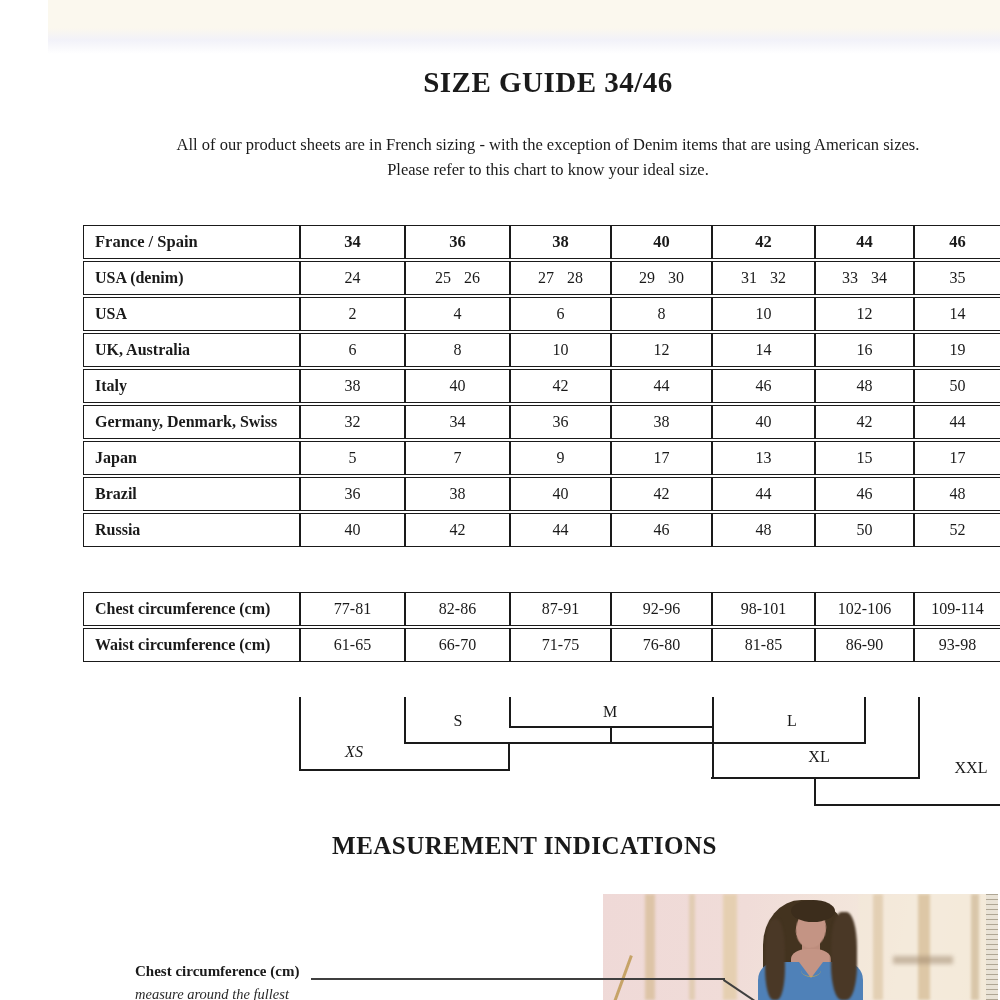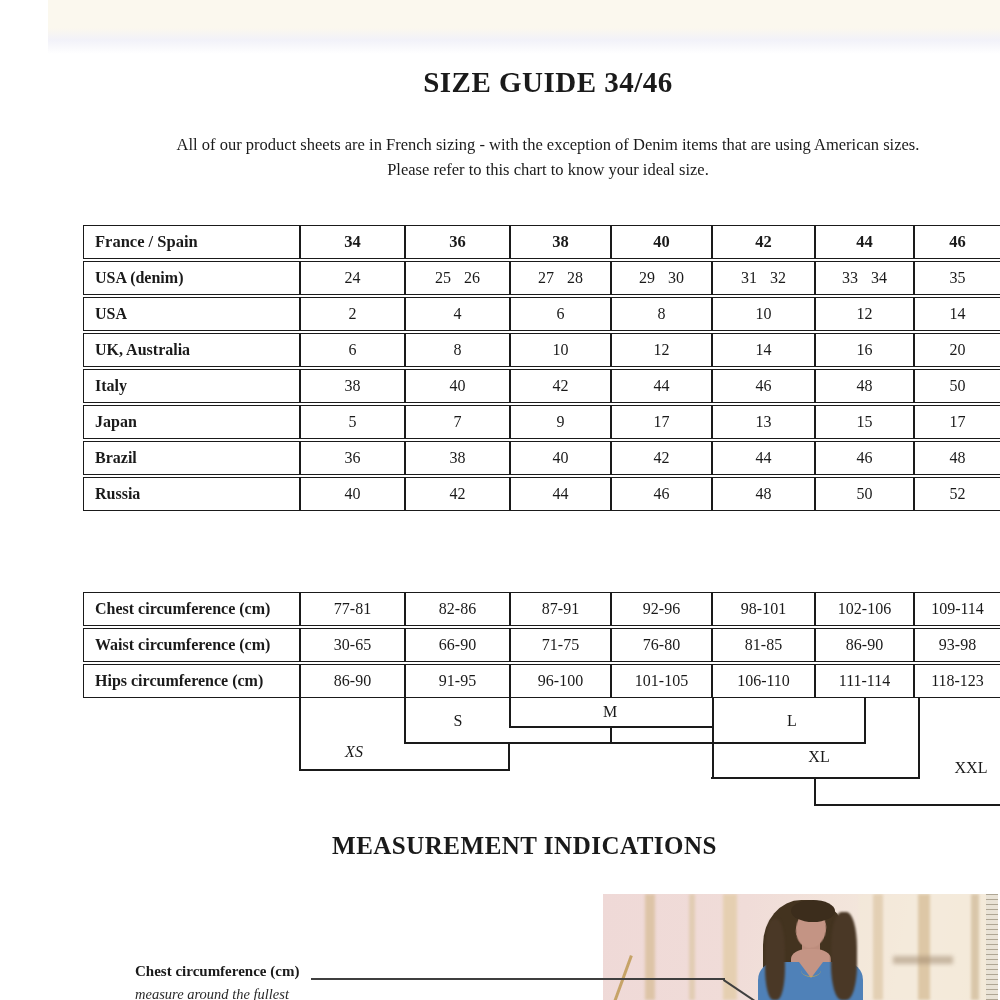--- a/index.html
+++ b/index.html
@@ -125,31 +125,41 @@
           <td>14</td>
         </tr>
         <tr>
           <th scope="row">UK, Australia</th>
           <td>6</td>
           <td>8</td>
           <td>10</td>
           <td>12</td>
           <td>14</td>
           <td>16</td>
-          <td>20</td>
+          <td>19</td>
         </tr>
         <tr>
           <th scope="row">Italy</th>
           <td>38</td>
           <td>40</td>
           <td>42</td>
           <td>44</td>
           <td>46</td>
           <td>48</td>
           <td>50</td>
+        </tr>
+        <tr>
+          <th scope="row">Germany, Denmark, Swiss</th>
+          <td>32</td>
+          <td>34</td>
+          <td>36</td>
+          <td>38</td>
+          <td>40</td>
+          <td>42</td>
+          <td>44</td>
         </tr>
         <tr>
           <th scope="row">Japan</th>
           <td>5</td>
           <td>7</td>
           <td>9</td>
           <td>17</td>
           <td>13</td>
           <td>15</td>
           <td>17</td>
@@ -194,37 +204,27 @@
           <td>77-81</td>
           <td>82-86</td>
           <td>87-91</td>
           <td>92-96</td>
           <td>98-101</td>
           <td>102-106</td>
           <td>109-114</td>
         </tr>
         <tr>
           <th scope="row">Waist circumference (cm)</th>
-          <td>30-65</td>
-          <td>66-90</td>
+          <td>61-65</td>
+          <td>66-70</td>
           <td>71-75</td>
           <td>76-80</td>
           <td>81-85</td>
           <td>86-90</td>
           <td>93-98</td>
-        </tr>
-        <tr>
-          <th scope="row">Hips circumference (cm)</th>
-          <td>86-90</td>
-          <td>91-95</td>
-          <td>96-100</td>
-          <td>101-105</td>
-          <td>106-110</td>
-          <td>111-114</td>
-          <td>118-123</td>
         </tr>
       </tbody>
   </table>
 
   <div class="brackets">
     <div class="bl" style="left:461px;top:726px;width:205px;height:2px;"></div>
     <div class="bl" style="left:356px;top:742px;width:462px;height:2px;"></div>
     <div class="bl" style="left:251px;top:769px;width:211px;height:2px;"></div>
     <div class="bl" style="left:663px;top:777px;width:209px;height:2px;"></div>
     <div class="bl" style="left:766px;top:804px;width:206px;height:2px;"></div>

